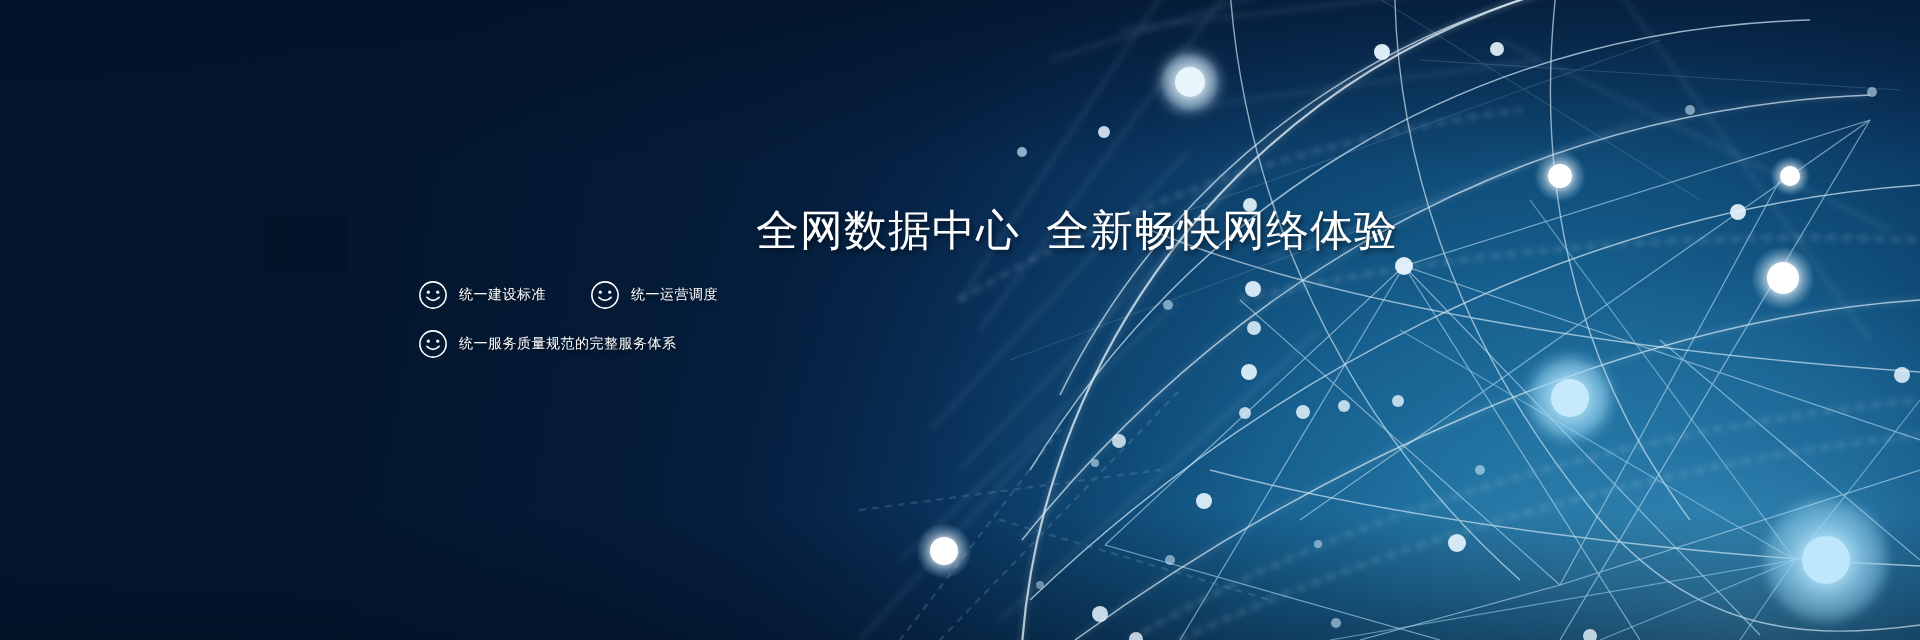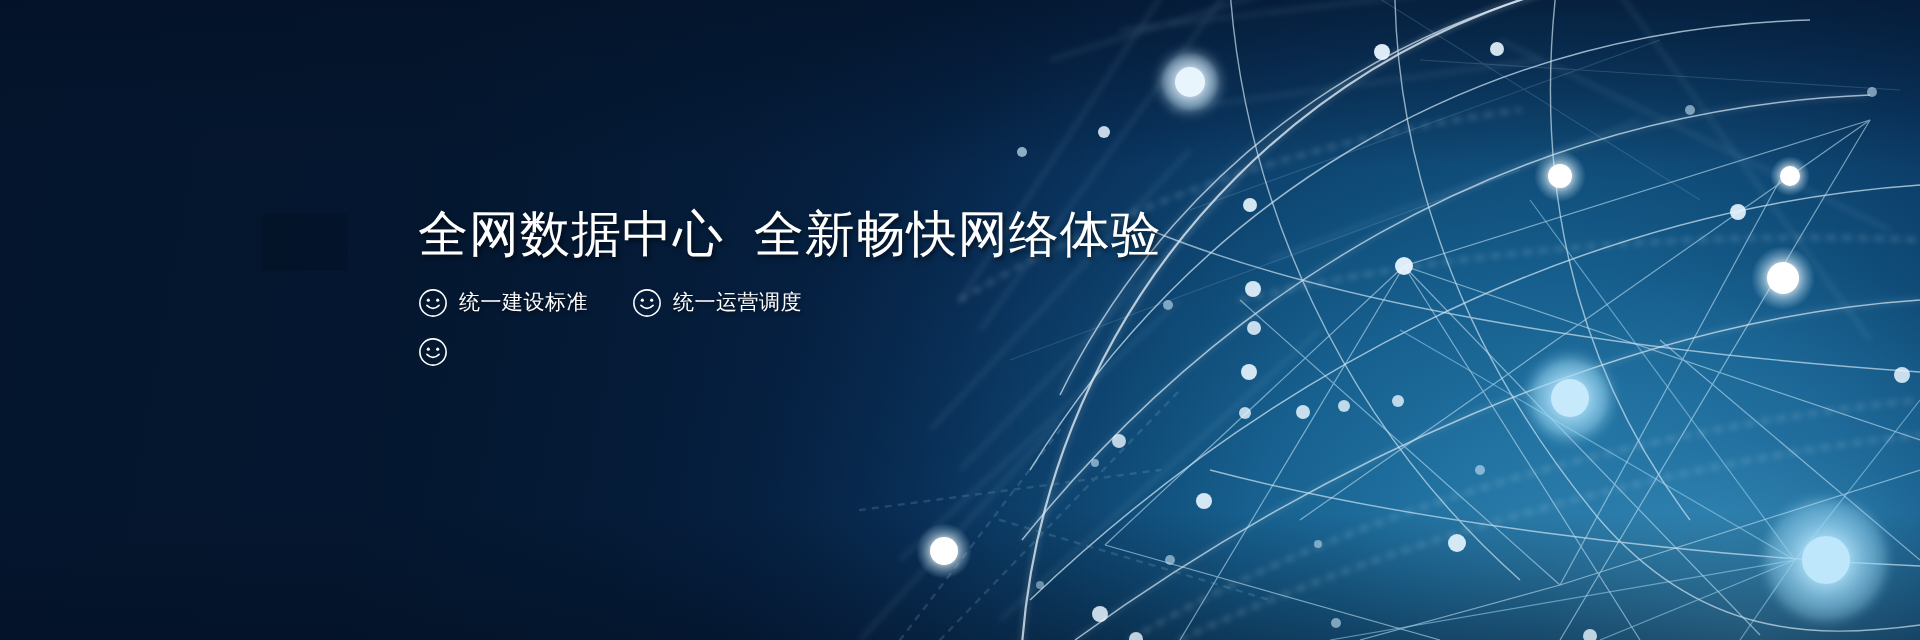--- a/index.html
+++ b/index.html
@@ -52,42 +52,43 @@
   #net{position:absolute;inset:0;width:1920px;height:640px;}
   
   .content{
     position:absolute;
     left:418px;
     top:206px;
     width:980px;
   }
   .headline{
     margin:0;
-    font-size:50px;
+    font-size:43px;
     line-height:1.12;
     font-weight:400;
     letter-spacing:1px;
     color:#ffffff;
     text-shadow:2px 3px 5px rgba(0,0,0,.55);
     white-space:pre;
+    text-align:right;
   }
   .features{
     margin-top:26px;
   }
   .frow{
     display:flex;
     align-items:center;
     margin-bottom:19px;
   }
   .frow:last-child{margin-bottom:0;}
   .fitem{
     display:flex;
-    align-items:flex-start;
+    align-items:center;
     color:#ffffff;
-    font-size:21px;
+    font-size:14px;
     letter-spacing:.5px;
     text-shadow:1px 2px 4px rgba(0,0,0,.55);
     margin-right:44px;
     white-space:nowrap;
   }
   .fitem:last-child{margin-right:0;}
   .smiley{
     flex:0 0 auto;
     width:30px;height:30px;
     margin-right:11px;
@@ -313,18 +314,19 @@
       </div>
 
       <div class="frow">
         <div class="fitem">
           <svg class="smiley" viewBox="0 0 32 32">
             <circle cx="16" cy="16" r="14" fill="none" stroke="#ffffff" stroke-width="1.7"></circle>
             <circle cx="11" cy="13" r="1.7" fill="#ffffff"></circle>
             <circle cx="21" cy="13" r="1.7" fill="#ffffff"></circle>
             <path d="M9.5 18.5 Q16 25 22.5 18.5" fill="none" stroke="#ffffff" stroke-width="1.7" stroke-linecap="round"></path>
           </svg>
+          <span class="flabel">统一服务质量规范的完整服务体系</span>
         </div>
       </div>
 
     </div>
   </div>
 </div>
 
 </body></html>

